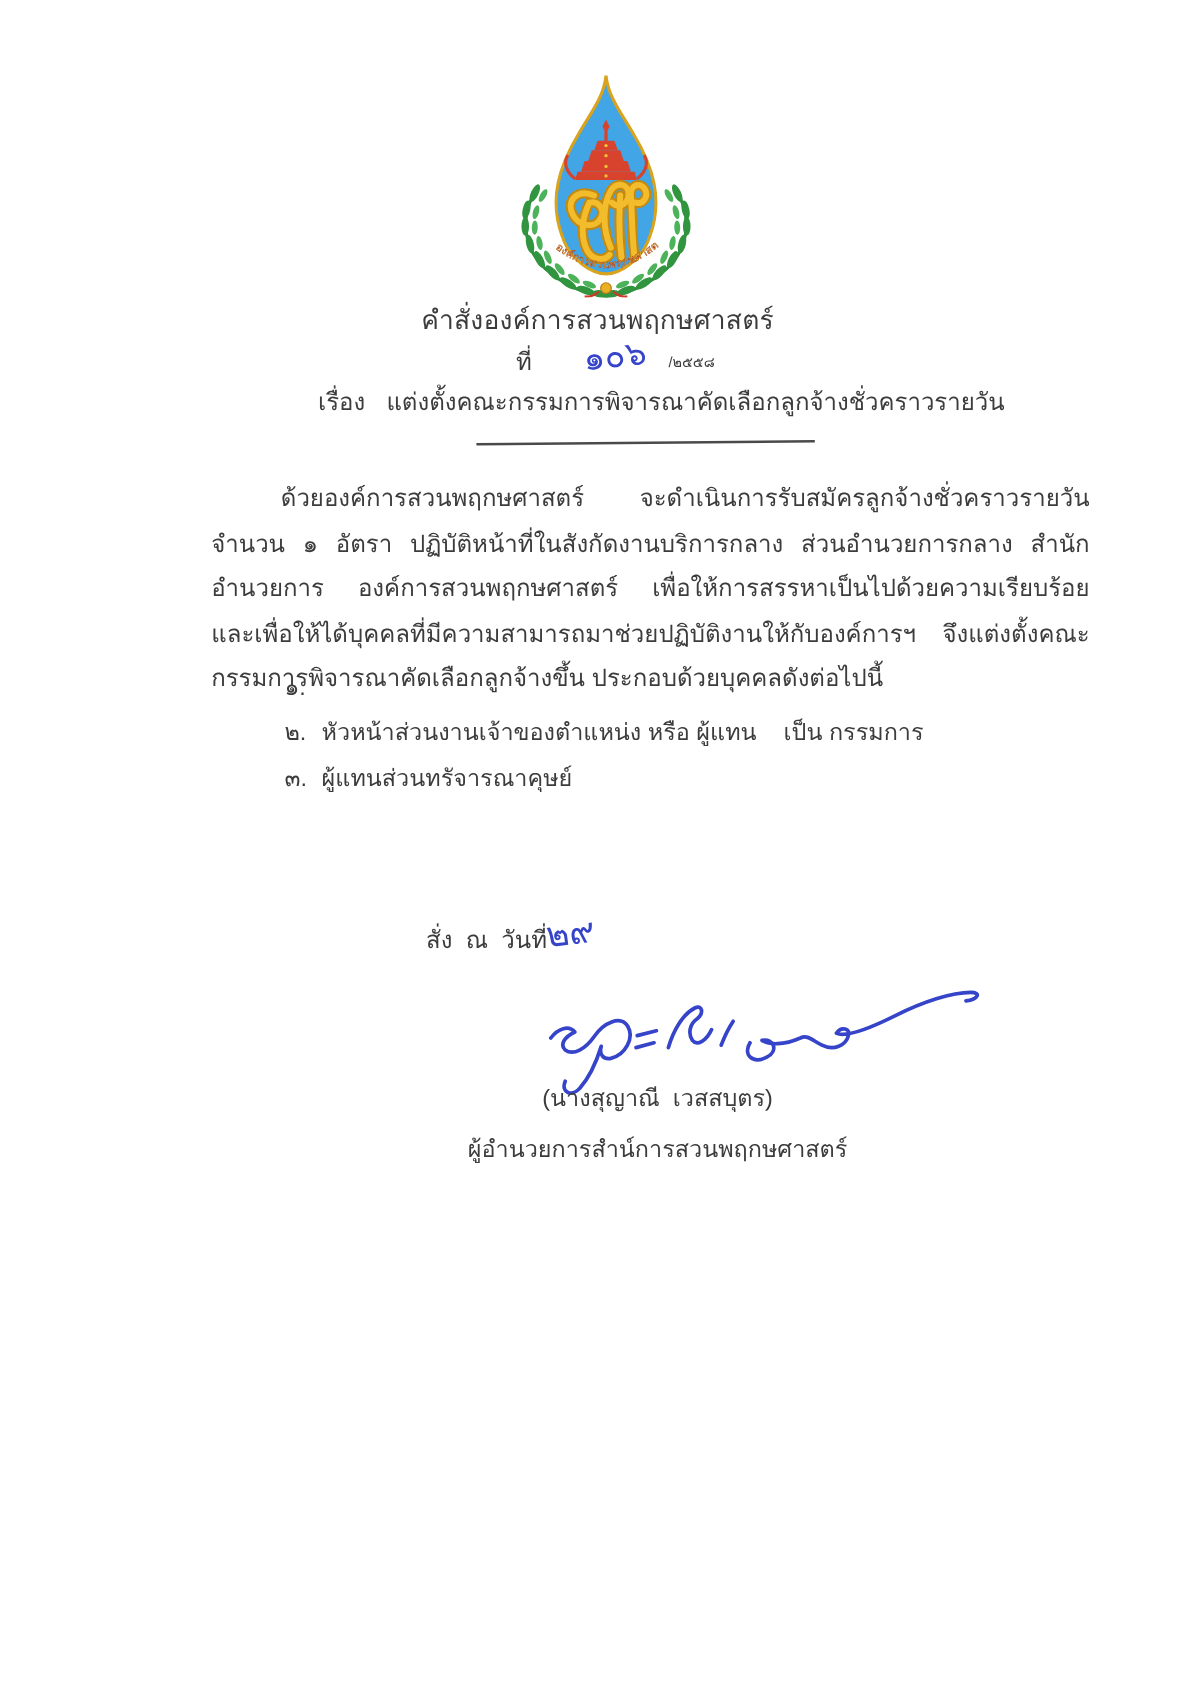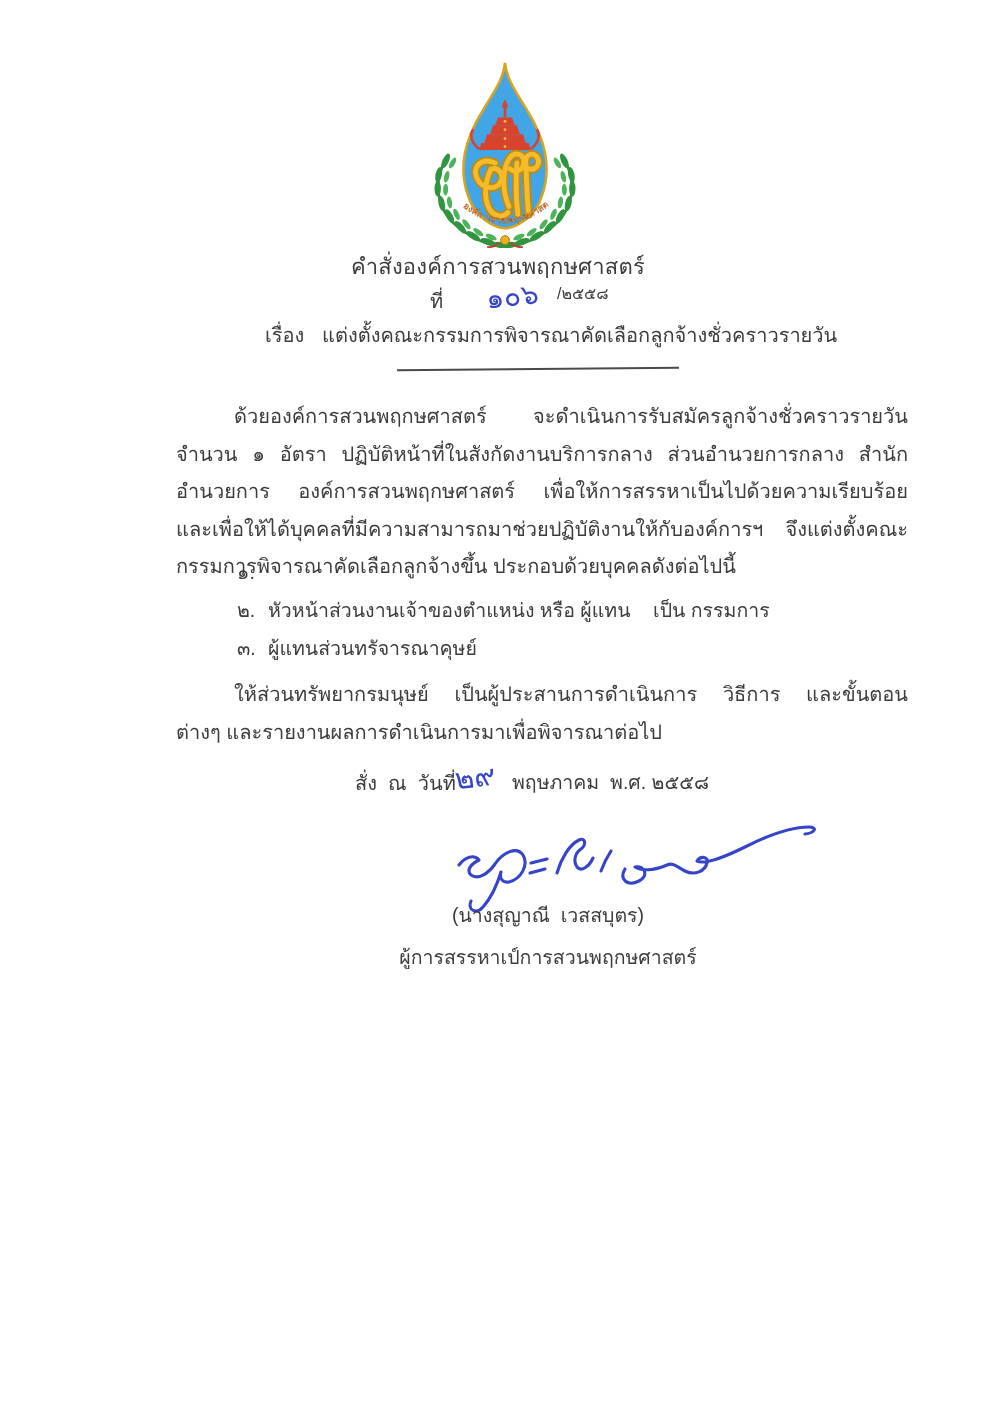--- a/index.html
+++ b/index.html
@@ -8,21 +8,21 @@
     background:#ffffff;overflow:hidden;
     font-family:"Liberation Sans","DejaVu Sans",sans-serif;
     color:#3c3c3c;
   }
   .abs{position:absolute;}
   .t{white-space:pre-wrap;}
   .center-line{left:0;right:0;text-align:center;}
   .doc-title{top:249px;font-size:22px;letter-spacing:.2px;transform:translateX(-2px);}
   .no-label{left:430px;top:285px;font-size:20px;}
   .no-hand{left:486px;top:274px;font-size:28px;color:#3544c8;transform:rotate(-6deg);font-weight:500;}
-  .no-year{left:557px;top:281px;font-size:16px;}
+  .no-year{left:557px;top:292px;font-size:12px;}
   .subject-row{left:265px;top:319px;font-size:20px;}
   .subject-row .lbl{position:absolute;left:0;top:0;}
   .subject-row .txt{position:absolute;left:57px;top:0;width:600px;}
   .divider{left:397px;top:368px;width:282px;height:2px;background:#4a4a4a;transform:rotate(-0.5deg);}
   .para{left:176px;top:398px;width:732px;font-size:20px;line-height:37.6px;
         text-indent:58px;text-align:justify;}
   .para2{top:676px;}
   .list{left:0;top:557px;width:1000px;}
   .lrow{position:relative;height:38px;font-size:19.5px;}
   .lrow .no{position:absolute;left:237px;}
@@ -152,40 +152,38 @@
       <span class="no t">๒.</span>
       <span class="tt t">หัวหน้าส่วนงานเจ้าของตำแหน่ง หรือ ผู้แทน</span>
       <span class="rr t">เป็น กรรมการ</span>
     </div>
     <div class="lrow">
       <span class="no t">๓.</span>
       <span class="tt t">ผู้แทนส่วนทรัจารณาคุษย์</span>
     </div>
   </div>
 
-  <div class="abs para para2 t">ให้ส่วนทรัพยากรมนุษย์  เป็นผู้ประสานการดำเนินการ  วิธีการ  และขั้นตอนต่างๆ และรายงานผลการดำเนินการมาเพื่อพิจารณาต่อไป</div>
 
   <div class="abs date-prefix t">สั่ง  ณ  วันที่</div>
   <div class="abs date-day t">๒๙</div>
-  <div class="abs date-suffix t">พฤษภาคม  พ.ศ. ๒๕๕๘</div>
 
   <svg class="abs" style="left:443px;top:815px;" width="380" height="100" viewBox="0 0 380 100">
     <g fill="none" stroke="#3544c8" stroke-width="3.1" stroke-linecap="round" stroke-linejoin="round">
       <path d="M16,50 C22,42 31,39 36,45 C28,49 23,55 28,60 C35,65 45,59 52,49
                C60,37 74,31 80,40 C86,50 78,64 66,67 C60,68 56,64 58,57
                C54,70 49,82 40,92 C34,99 24,96 28,86"></path>
       <path d="M88,48 L104,44"></path>
       <path d="M87,58 L102,54"></path>
       <path d="M114,58 C118,44 126,30 136,25 C142,22 144,29 138,34 C132,38 130,46 134,52 C138,57 146,52 150,43"></path>
       <path d="M158,56 C161,48 164,42 168,36"></path>
       <path d="M182,54 C176,64 184,72 196,66 C206,61 202,50 192,52
                C198,56 210,56 224,50 C230,47 234,52 242,56 C252,61 262,56 264,48
                C266,42 258,40 254,46 C262,50 282,42 304,31 C326,20 350,12 366,12
                C375,12 372,18 362,19"></path>
     </g>
   </svg>
 
   <div class="abs sig-block">
     <span class="sig-name t">(นางสุญาณี  เวสสบุตร)</span>
-    <span class="sig-pos t">ผู้การสรรหาเป์การสวนพฤกษศาสตร์</span>
+    <span class="sig-pos t">ผู้อำนวยการสำน์การสวนพฤกษศาสตร์</span>
   </div>
 
 </div>
 
 </body></html>

